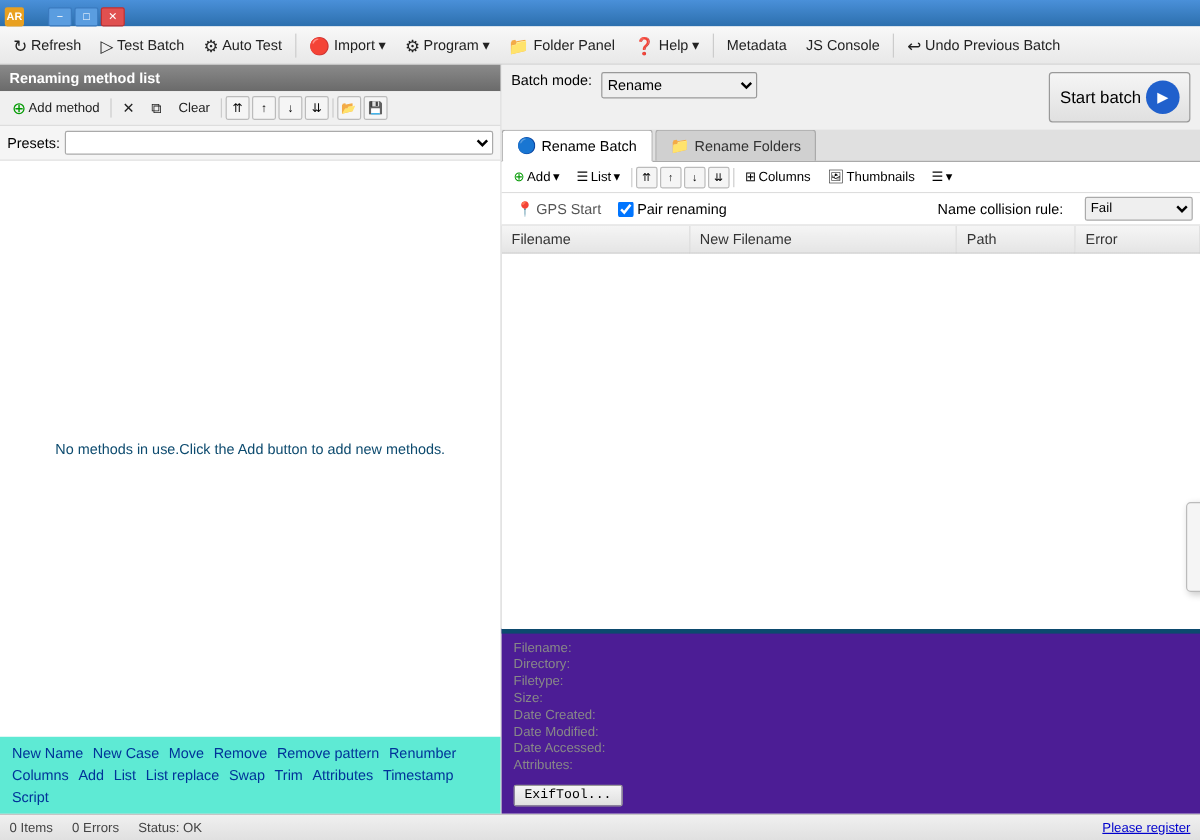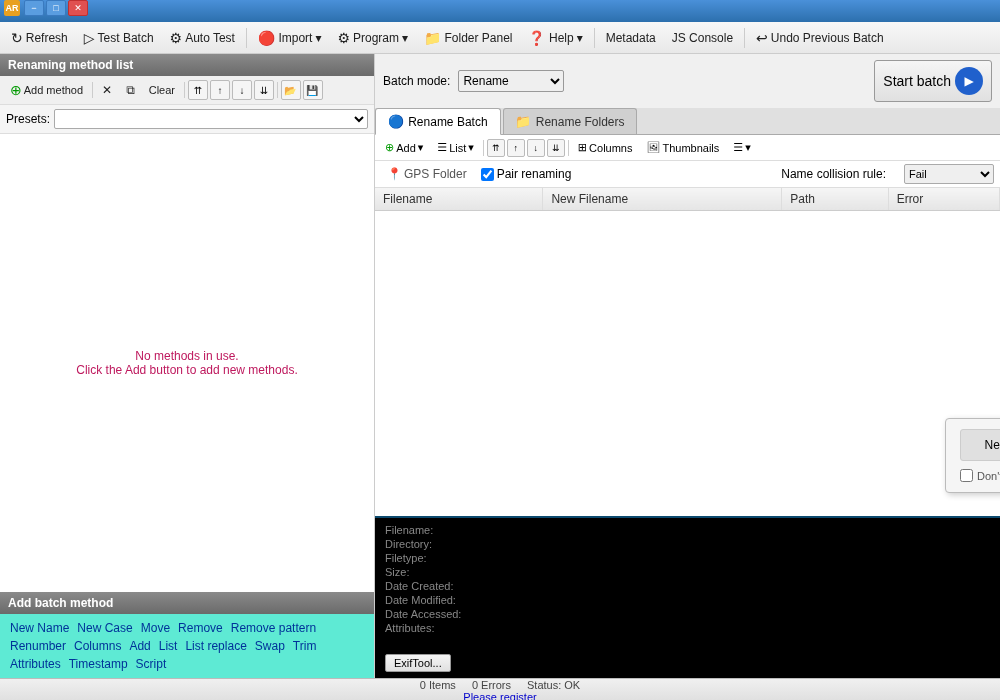--- a/index.html
+++ b/index.html
@@ -11,24 +11,25 @@
       height: 700px;
       overflow: hidden;
     }
 
     
     #titlebar {
       background: linear-gradient(to bottom, #4a90d9, #2c6fad);
       color: white;
       height: 22px;
       display: flex;
-      align-items: flex-start;
+      align-items: flex-end;
       padding: 0 4px;
       font-size: 11px;
       user-select: none;
+      gap: 16px;
     }
     #titlebar .title-icon {
       width: 16px; height: 16px;
       background: #e8a020;
       border-radius: 2px;
       margin-right: 4px;
       font-size: 9px;
       display: flex; align-items: center; justify-content: center;
       color: white; font-weight: bold;
     }
@@ -70,21 +71,21 @@
     .tb-sep { width: 1px; height: 20px; background: #ccc; margin: 0 2px; }
 
     
     #main {
       display: flex;
       height: calc(700px - 22px - 32px - 22px);
     }
 
     
     #left-panel {
-      width: 375px;
+      width: 418px;
       display: flex;
       flex-direction: column;
       border-right: 1px solid #ccc;
     }
 
     #renaming-method-header {
       background: linear-gradient(to bottom, #8a8a8a, #6a6a6a);
       color: white;
       padding: 4px 8px;
       font-weight: bold;
@@ -132,22 +133,21 @@
       font-size: 11px;
       border: 1px solid #aaa;
       border-radius: 2px;
       background: white;
     }
 
     #methods-area {
       flex: 1;
       background: white;
       display: flex; align-items: center; justify-content: center;
-      flex-direction: column;
-      color: #be185d;
+      color: #0c4a6e;
       font-size: 12px;
       text-align: center;
       padding: 20px;
     }
 
     #add-batch-header {
       background: linear-gradient(to bottom, #8a8a8a, #6a6a6a);
       color: white;
       padding: 4px 8px;
       font-weight: bold;
@@ -172,25 +172,25 @@
     
     #right-panel {
       flex: 1;
       display: flex;
       flex-direction: column;
       background: #f0f0f0;
     }
 
     #batch-mode-bar {
       padding: 6px 8px;
-      display: flex; align-items: center; gap: 8px;
+      display: flex; gap: 8px;
       background: #f0f0f0;
     }
     #batch-mode-select {
-      width: 106px;
+      width: 130px;
       height: 22px;
       font-size: 12px;
       border: 1px solid #999;
       border-radius: 2px;
     }
     #start-batch-btn {
       margin-left: auto;
       display: flex; align-items: center; gap: 4px;
       background: linear-gradient(to bottom, #f5f5f5, #e0e0e0);
       border: 1px solid #999;
@@ -334,48 +334,48 @@
       font-size: 12px;
       cursor: pointer;
     }
     #help-popup .help-checkbox {
       display: flex; align-items: center; gap: 4px;
       font-size: 11px; color: #555;
     }
 
     
     #file-info {
-      background: #000000;
-      border-top: 2px solid #0c4a6e;
+      background: #4c1d95;
+      border-top: 4px solid #0c4a6e;
       padding: 6px 10px;
       font-size: 11px;
       color: #888;
       min-height: 90px;
     }
     #file-info .info-row { margin-bottom: 2px; }
     #exiftool-btn {
-      margin-top: 18px;
+      margin-top: 8px;
       padding: 2px 8px;
       border: 1px solid #999;
       border-radius: 2px;
       background: linear-gradient(to bottom, #f5f5f5, #e0e0e0);
       cursor: pointer;
       font-size: 11px;
+      font-family: Liberation Mono, monospace;
     }
 
     
     #statusbar {
       background: linear-gradient(to bottom, #f0f0f0, #e0e0e0);
       border-top: 1px solid #bbb;
       height: 22px;
       display: flex; align-items: center;
       padding: 0 8px;
       font-size: 11px;
       color: #444;
-      flex-direction: column;
     }
     #statusbar .status-items { display: flex; gap: 16px; flex: 1; }
     #statusbar .register-link { color: #0000cc; cursor: pointer; text-decoration: underline; }
   </style>
 </head>
 <body>
 
 <div id="titlebar">
   <div class="title-icon">
     <span>AR</span>
@@ -471,23 +471,20 @@
       <select id="presets-select">
         <option value=""></option>
       </select>
     </div>
 
     <div id="methods-area">
       <span>No methods in use.</span>
       <span>Click the Add button to add new methods.</span>
     </div>
 
-    <div id="add-batch-header">
-      <span>Add batch method</span>
-    </div>
 
     <div id="batch-methods">
     <a class="batch-link">New Name</a>
         <a class="batch-link">New Case</a>
         <a class="batch-link">Move</a>
         <a class="batch-link">Remove</a>
         <a class="batch-link">Remove pattern</a>
         <a class="batch-link">Renumber</a>
         <a class="batch-link">Columns</a>
         <a class="batch-link">Add</a>
@@ -554,21 +551,21 @@
       </button>
       <button class="ft-btn">
         <span>☰</span>
         <span>▾</span>
       </button>
     </div>
 
     <div id="gps-pair-bar">
       <button class="gps-btn">
         <span>📍</span>
-        <span>GPS Folder</span>
+        <span>GPS Start</span>
       </button>
       <div class="pair-check">
         <input type="checkbox" checked="" style="">
         <span>Pair renaming</span>
       </div>
       <div class="collision-rule">
         <span>Name collision rule:</span>
         <select id="collision-select">
           <option>Fail</option>
           <option>Skip</option>

